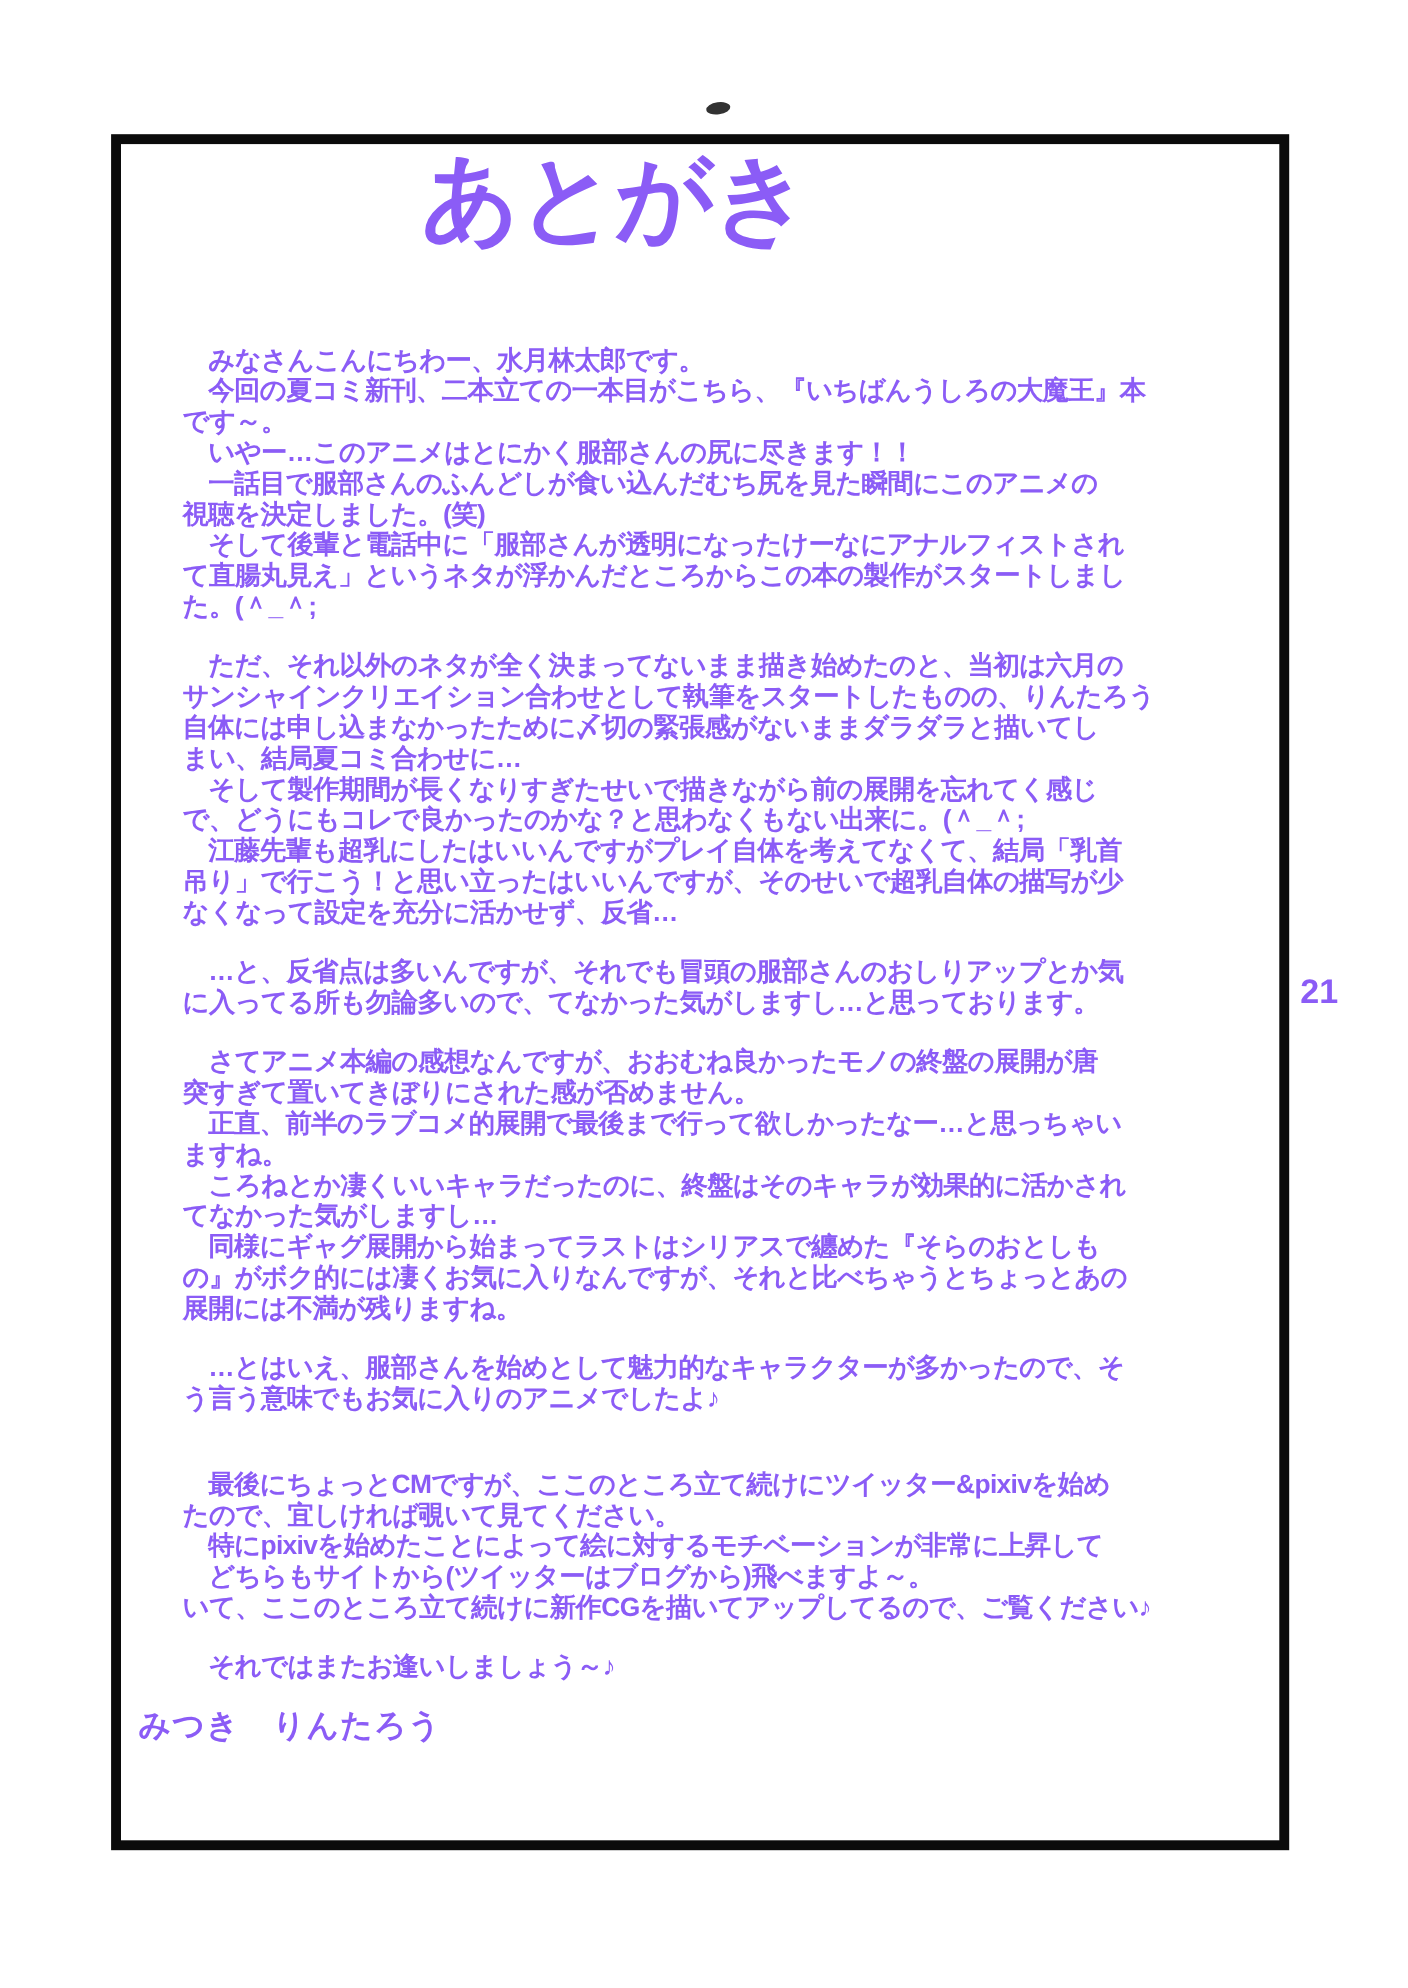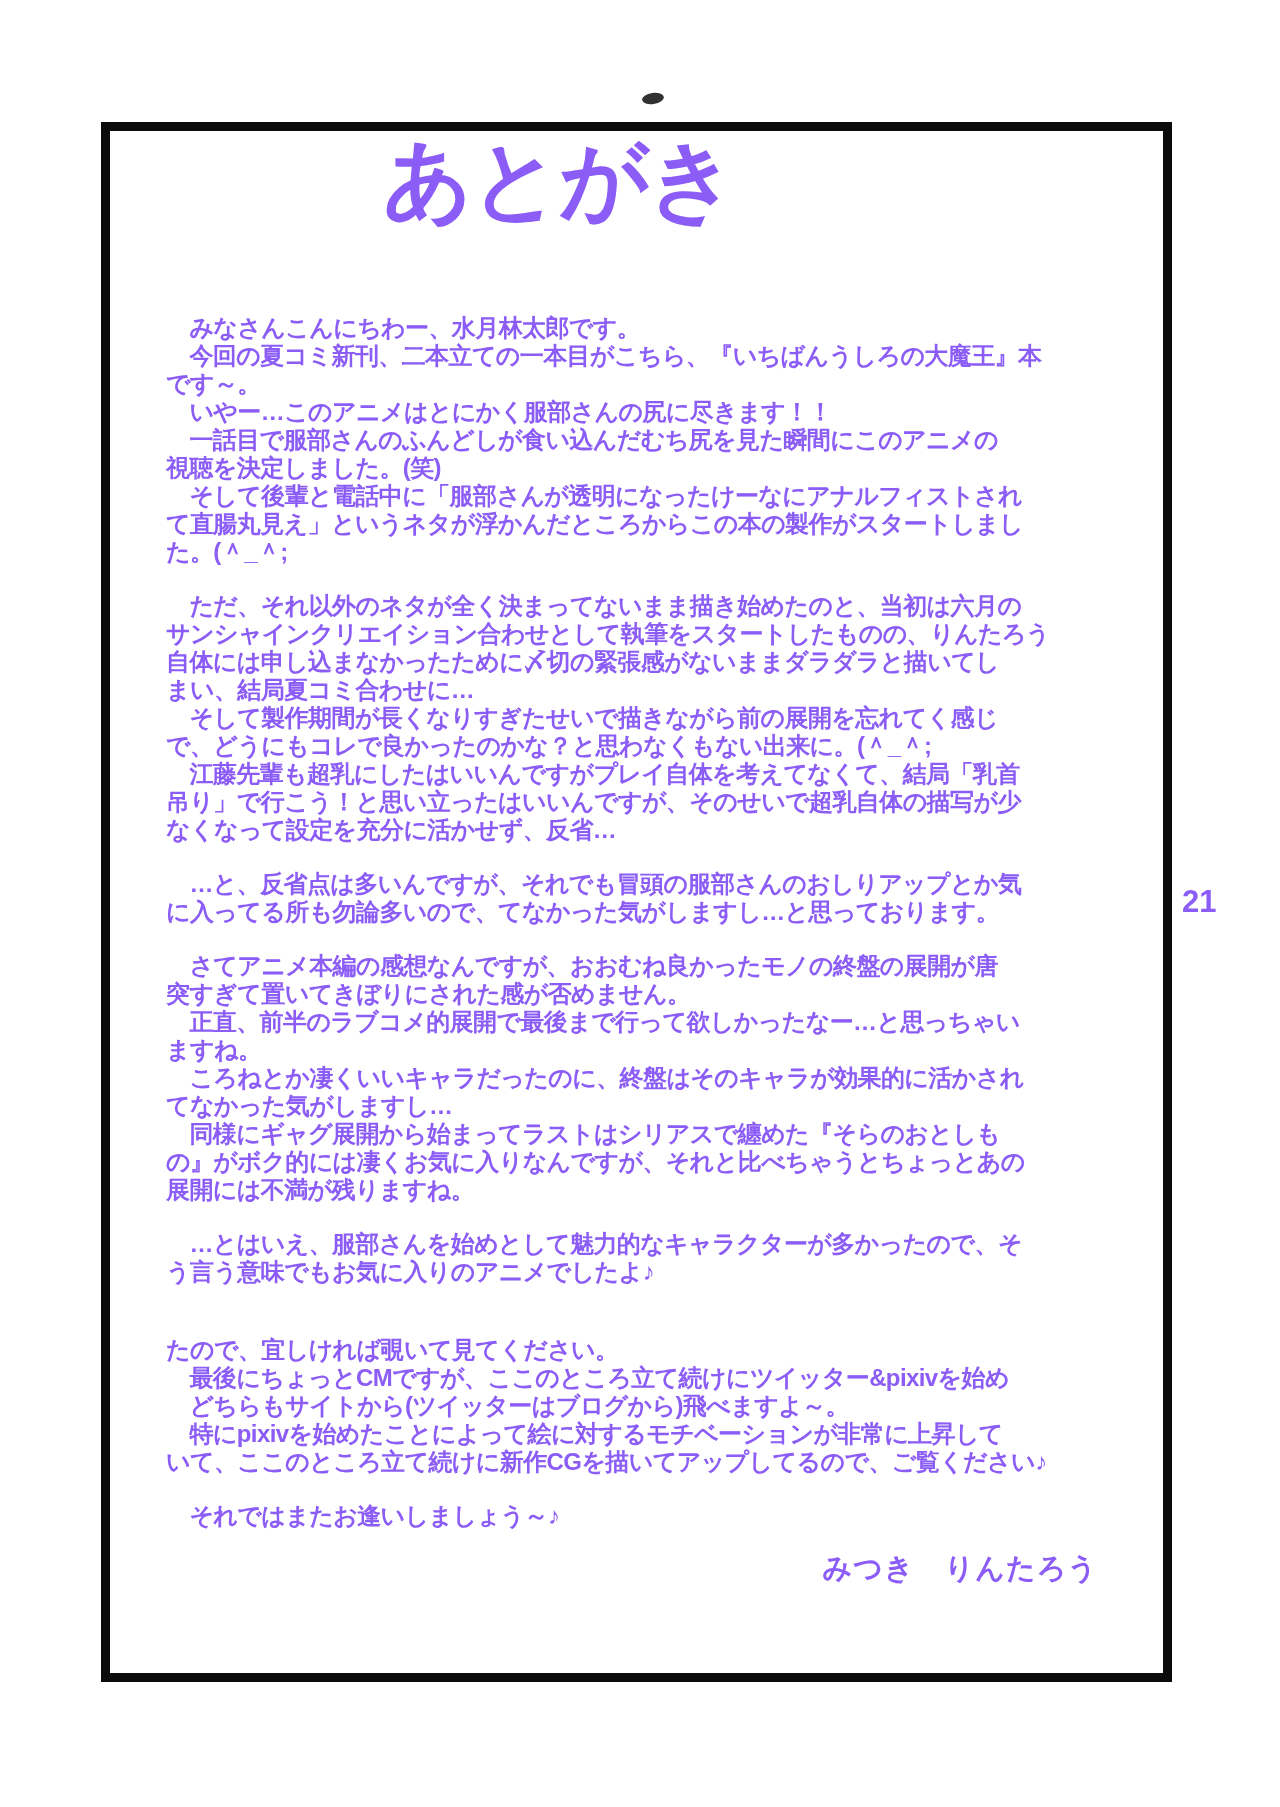--- a/index.html
+++ b/index.html
@@ -47,24 +47,23 @@
   .body-line {
     font-size: 24px;
     line-height: 28px;
     font-weight: 700;
     letter-spacing: -0.6px;
     white-space: pre;
     margin-left: 40px;
   }
   .signature {
     position: absolute;
-    left: 138px;
+    left: 126px;
     top: 1549px;
     width: 960px;
-    text-align: right;
     font-size: 29px;
     font-weight: 700;
     letter-spacing: 1px;
     white-space: pre;
   }
   .page-number {
     position: absolute;
     left: 1182px;
     top: 884px;
     font-size: 31px;
@@ -125,24 +124,24 @@
         <div class="body-line">てなかった気がしますし…</div>
         <div class="body-line">　同様にギャグ展開から始まってラストはシリアスで纏めた『そらのおとしも</div>
         <div class="body-line">の』がボク的には凄くお気に入りなんですが、それと比べちゃうとちょっとあの</div>
         <div class="body-line">展開には不満が残りますね。</div>
       </div>
       <div class="text-block">
         <div class="body-line">　…とはいえ、服部さんを始めとして魅力的なキャラクターが多かったので、そ</div>
         <div class="body-line">う言う意味でもお気に入りのアニメでしたよ♪</div>
       </div>
       <div class="text-block">
+        <div class="body-line">　最後にちょっとCMですが、ここのところ立て続けにツイッター&amp;pixivを始め</div>
         <div class="body-line">たので、宜しければ覗いて見てください。</div>
-        <div class="body-line">　最後にちょっとCMですが、ここのところ立て続けにツイッター&amp;pixivを始め</div>
+        <div class="body-line">　特にpixivを始めたことによって絵に対するモチベーションが非常に上昇して</div>
         <div class="body-line">　どちらもサイトから(ツイッターはブログから)飛べますよ～。</div>
-        <div class="body-line">　特にpixivを始めたことによって絵に対するモチベーションが非常に上昇して</div>
         <div class="body-line">いて、ここのところ立て続けに新作CGを描いてアップしてるので、ご覧ください♪</div>
       </div>
       <div class="text-block">
         <div class="body-line">　それではまたお逢いしましょう～♪</div>
       </div>
     </div>
   <div class="signature">みつき　りんたろう</div>
   <div class="page-number">21</div>
 </div>
 

